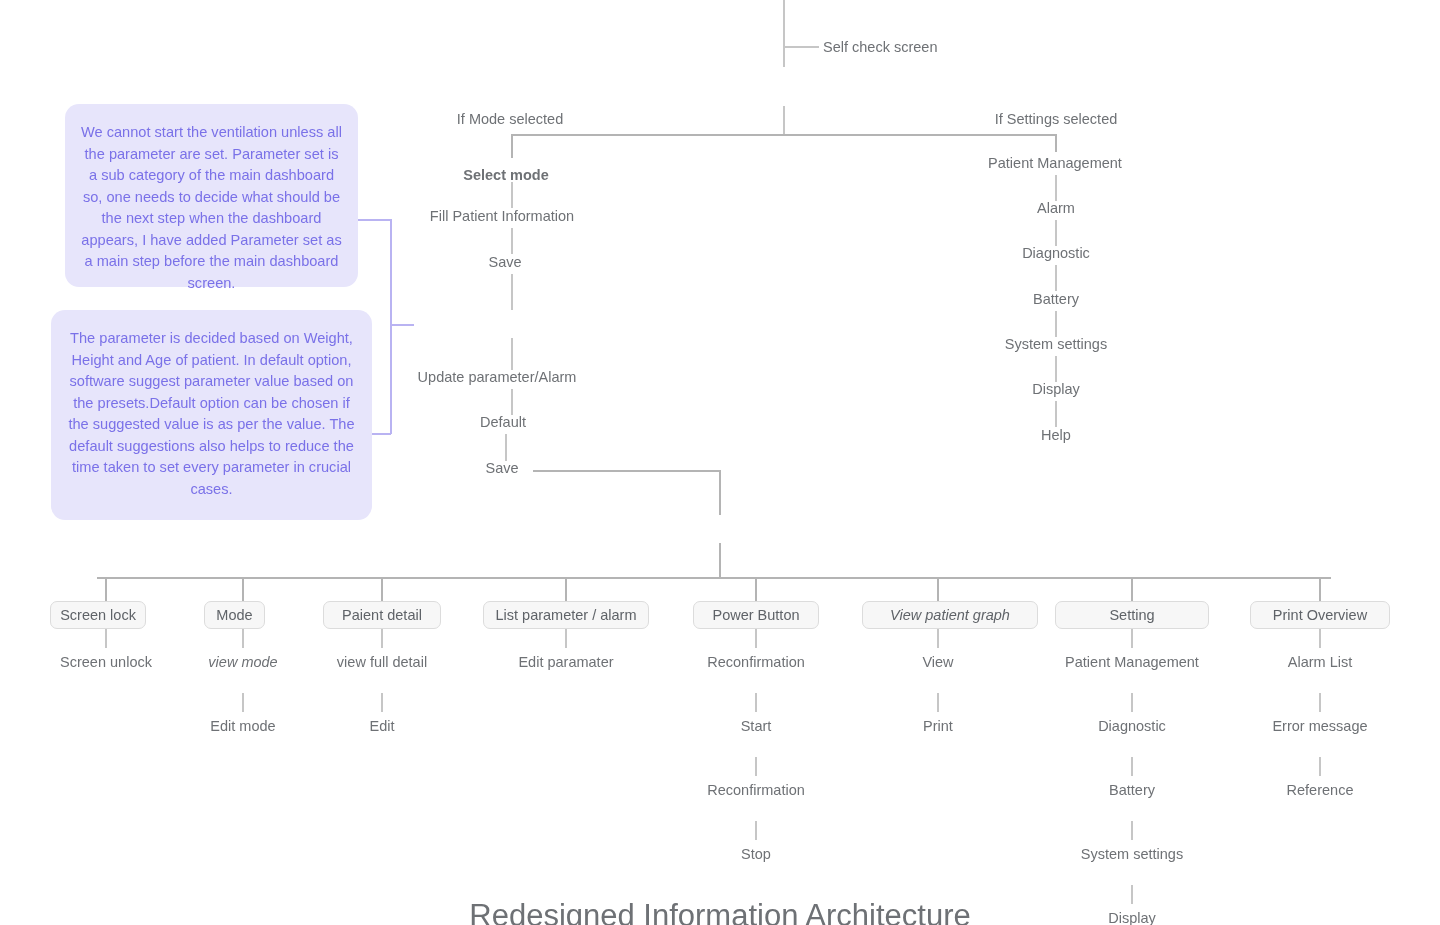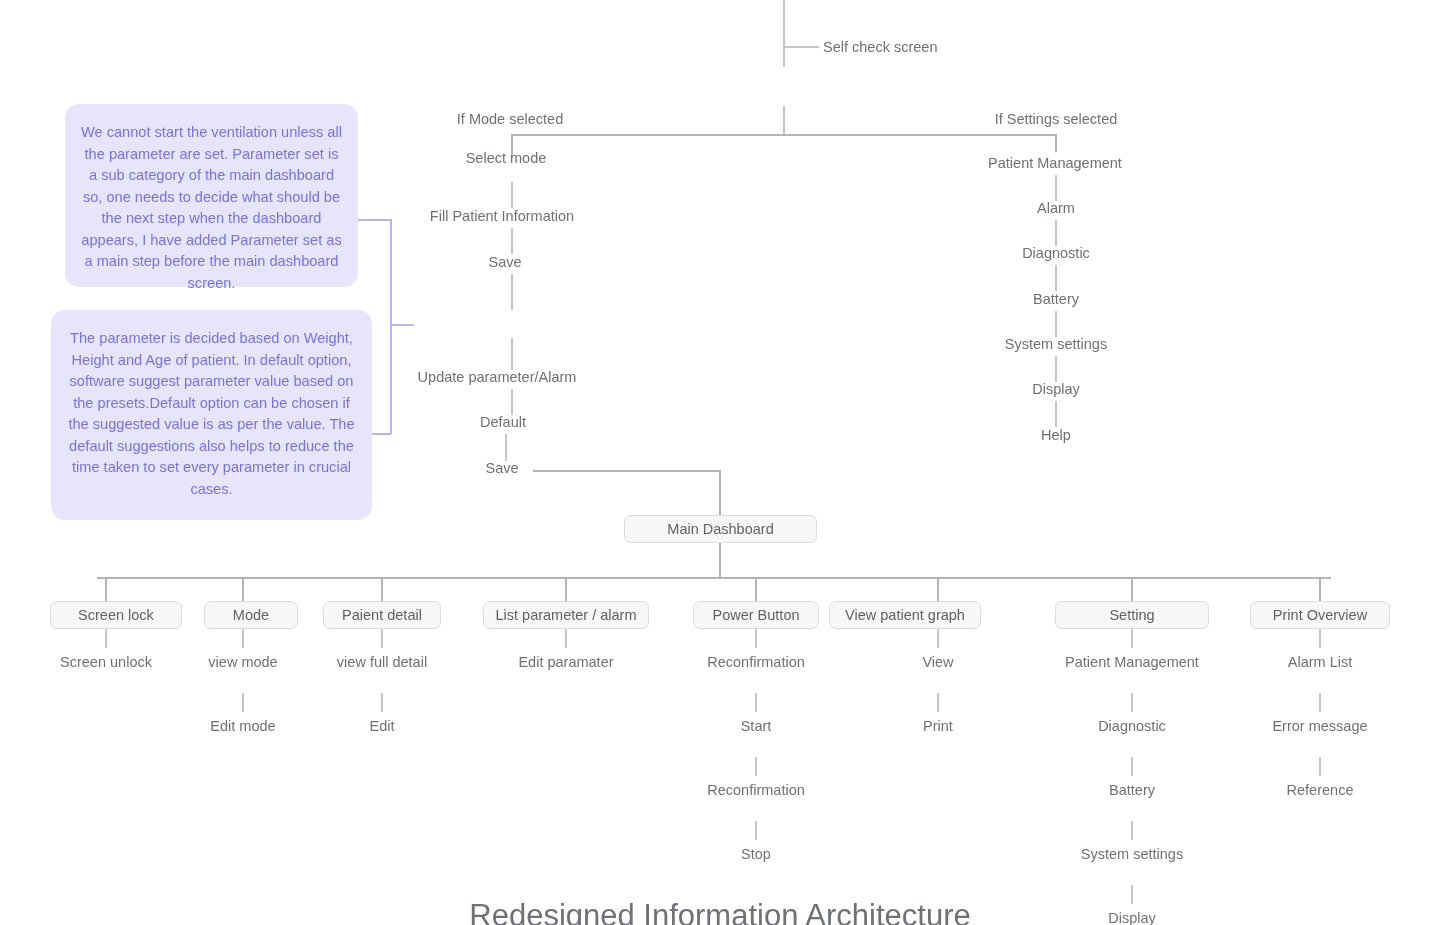--- a/index.html
+++ b/index.html
@@ -125,21 +125,21 @@
 
 
   <div class="vline" style="left:783px; top:106px; height:29px;"></div>
   <div class="hline" style="left:512px; top:134px; width:545px;"></div>
   <div class="vline dark" style="left:511px; top:134px; height:24px;"></div>
   <div class="vline dark" style="left:1055px; top:134px; height:18px;"></div>
 
   <div class="lbl" style="left:510px; top:112px;">If Mode selected</div>
   <div class="lbl" style="left:1056px; top:112px;">If Settings selected</div>
 
-  <div class="lbl" style="left:506px; top:151px;">Select mode</div>
+  <div class="lbl" style="left:506px; top:168px;font-weight:bold;">Select mode</div>
   <div class="vline" style="left:511px; top:182px; height:26px;"></div>
   <div class="lbl" style="left:502px; top:209px;">Fill Patient Information</div>
   <div class="vline" style="left:511px; top:228px; height:26px;"></div>
   <div class="lbl" style="left:505px; top:255px;">Save</div>
   <div class="vline" style="left:511px; top:274px; height:36px;"></div>
 
 
   <div class="vline" style="left:511px; top:338px; height:32px;"></div>
   <div class="lbl" style="left:497px; top:370px;">Update parameter/Alarm</div>
   <div class="vline" style="left:511px; top:389px; height:26px;"></div>
@@ -166,33 +166,32 @@
 
   <div class="callout" style="left:65px; top:104px; width:293px; height:183px;">We cannot start the ventilation unless all the parameter are set. Parameter set is a sub category of the main dashboard so, one needs to decide what should be the next step when the dashboard appears, I have added Parameter set as a main step before the main dashboard screen.</div>
   <div class="callout" style="left:51px; top:310px; width:321px; height:210px;">The parameter is decided based on Weight, Height and Age of patient. In default option, software suggest parameter value  based on the presets.Default option can be chosen if the suggested value is as per the value. The default suggestions also helps to reduce the time taken to set every parameter in crucial cases.</div>
 
   <div class="pline-h" style="left:356px; top:219px; width:35px;"></div>
   <div class="pline-v" style="left:390px; top:219px; height:215px;"></div>
   <div class="pline-h" style="left:390px; top:324px; width:24px;"></div>
   <div class="pline-h" style="left:346px; top:433px; width:45px;"></div>
   <div class="pdot" style="left:344px; top:431px;"></div>
 
-  <div class="node" style="left:624px; top:515px; width:193px;">Main Dashboard</div>
   <div class="vline dark" style="left:719px; top:543px; height:36px;"></div>
   <div class="hline" style="left:97px; top:577px; width:1234px;"></div>
 
   <div id="dashboard-columns">
       <div class="vline dark" style="left: 105px; top: 577px; height: 24px;"></div>
-      <div class="node" style="left: 50px; top: 601px; width: 132px;">Screen lock</div>
+      <div class="node" style="left: 50px; top: 601px; width: 96px;">Screen lock</div>
       <div class="vline" style="left: 105px; top: 629px; height: 19px;"></div>
       <div class="lbl" style="left: 106px; top: 655px;">Screen unlock</div>
       <div class="vline dark" style="left: 242px; top: 577px; height: 24px;"></div>
-      <div class="node" style="left: 204px; top: 601px; width: 94px;">Mode</div>
+      <div class="node" style="left: 204px; top: 601px; width: 61px;">Mode</div>
       <div class="vline" style="left: 242px; top: 629px; height: 19px;"></div>
-      <div class="lbl" style="left: 243px; top: 655px;">view mode</div>
+      <div class="lbl" style="left: 243px; top: 655px; font-style: italic;">view mode</div>
       <div class="vline" style="left: 242px; top: 693px; height: 19px;"></div>
       <div class="lbl" style="left: 243px; top: 719px;">Edit mode</div>
       <div class="vline dark" style="left: 381px; top: 577px; height: 24px;"></div>
       <div class="node" style="left: 323px; top: 601px; width: 118px;">Paient detail</div>
       <div class="vline" style="left: 381px; top: 629px; height: 19px;"></div>
       <div class="lbl" style="left: 382px; top: 655px;">view full detail</div>
       <div class="vline" style="left: 381px; top: 693px; height: 19px;"></div>
       <div class="lbl" style="left: 382px; top: 719px;">Edit</div>
       <div class="vline dark" style="left: 565px; top: 577px; height: 24px;"></div>
       <div class="node" style="left: 483px; top: 601px; width: 166px;">List parameter / alarm</div>
@@ -202,21 +201,21 @@
       <div class="node" style="left: 693px; top: 601px; width: 126px;">Power Button</div>
       <div class="vline" style="left: 755px; top: 629px; height: 19px;"></div>
       <div class="lbl" style="left: 756px; top: 655px;">Reconfirmation</div>
       <div class="vline" style="left: 755px; top: 693px; height: 19px;"></div>
       <div class="lbl" style="left: 756px; top: 719px;">Start</div>
       <div class="vline" style="left: 755px; top: 757px; height: 19px;"></div>
       <div class="lbl" style="left: 756px; top: 783px;">Reconfirmation</div>
       <div class="vline" style="left: 755px; top: 821px; height: 19px;"></div>
       <div class="lbl" style="left: 756px; top: 847px;">Stop</div>
       <div class="vline dark" style="left: 937px; top: 577px; height: 24px;"></div>
-      <div class="node" style="left: 829px; top: 601px; width: 152px;">View patient graph</div>
+      <div class="node" style="left: 862px; top: 601px; width: 176px; font-style: italic;">View patient graph</div>
       <div class="vline" style="left: 937px; top: 629px; height: 19px;"></div>
       <div class="lbl" style="left: 938px; top: 655px;">View</div>
       <div class="vline" style="left: 937px; top: 693px; height: 19px;"></div>
       <div class="lbl" style="left: 938px; top: 719px;">Print</div>
       <div class="vline dark" style="left: 1131px; top: 577px; height: 24px;"></div>
       <div class="node" style="left: 1055px; top: 601px; width: 154px; text-align: center;">Setting</div>
       <div class="vline" style="left: 1131px; top: 629px; height: 19px;"></div>
       <div class="lbl" style="left: 1132px; top: 655px;">Patient Management</div>
       <div class="vline" style="left: 1131px; top: 693px; height: 19px;"></div>
       <div class="lbl" style="left: 1132px; top: 719px;">Diagnostic</div>

